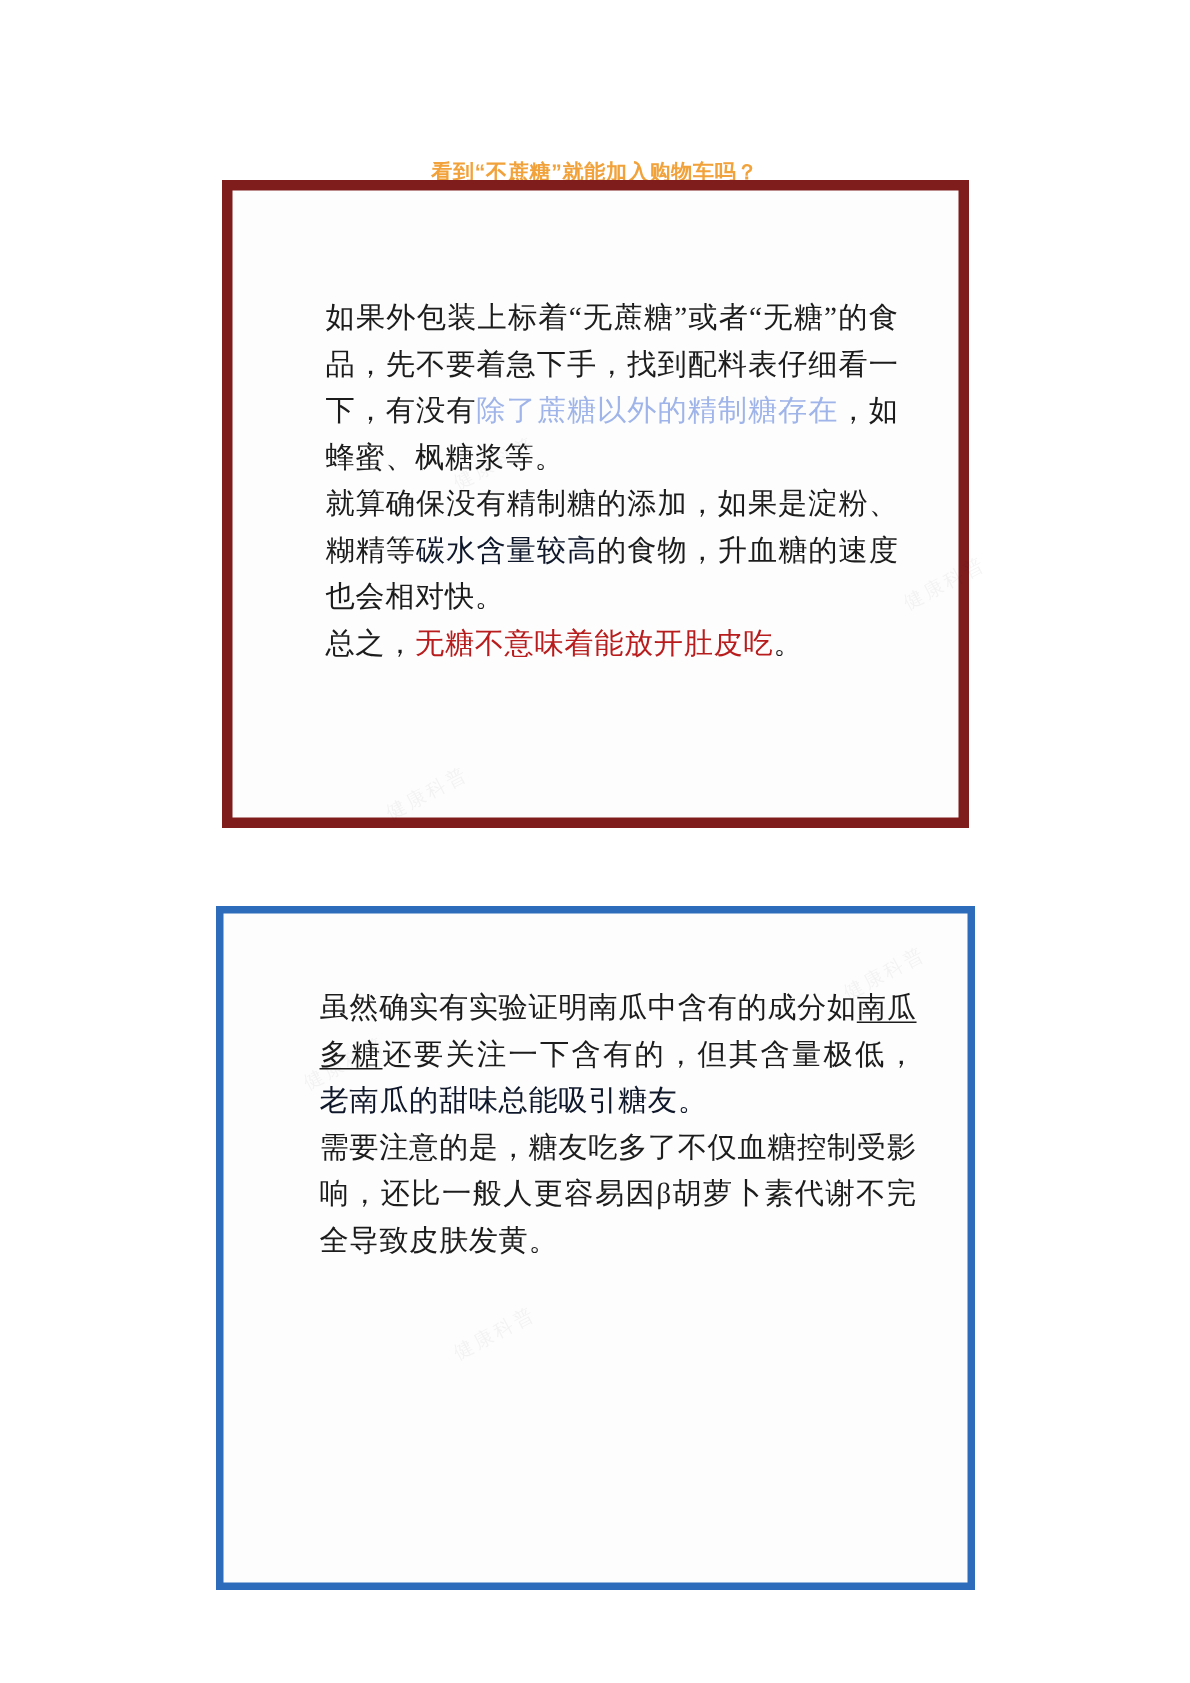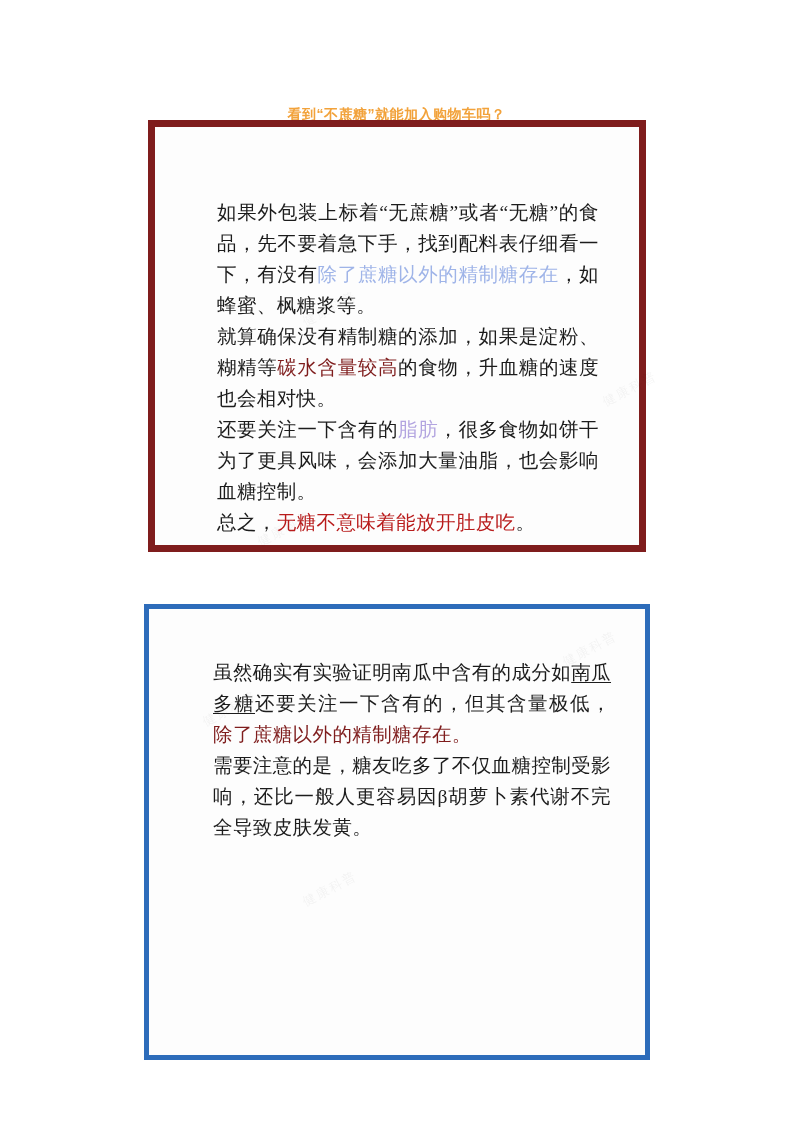--- a/index.html
+++ b/index.html
@@ -74,21 +74,21 @@
     text-align: justify;
     text-justify: inter-ideograph;
     letter-spacing: 0.4px;
     margin: 0;
   }
   .card-one .para:first-child {
     text-align: justify;
   }
 
   .hl-blue   { color: #9fb4e8; }
-  .hl-orange { color: #7f1d1d; }
+  .hl-orange { color: #0f172a; }
   .hl-violet { color: #b3a5e0; }
   .hl-pink   { color: #b91c1c; }
   .hl-under  { text-decoration: underline; text-underline-offset: 3px; }
 
   
   .watermark {
     position: absolute;
     color: rgba(0,0,0,0.045);
     font-size: 13px;
     font-family: "Liberation Sans", sans-serif;
@@ -108,28 +108,27 @@
 <body>
 
 <div class="page">
 
   <div class="doc-title">看到“不蔗糖”就能加入购物车吗？</div>
 
   <div class="card card-one">
     <div class="card-inner">
       <div class="para" id="c1p0"><span>如果外包装上标着“无蔗糖”或者“无糖”的食品，先不要着急下手，找到配料表仔细看一下，有没有</span><span class="hl-blue">除了蔗糖以外的精制糖存在</span><span>，如蜂蜜、枫糖浆等。</span></div>
       <div class="para" id="c1p1"><span>就算确保没有精制糖的添加，如果是淀粉、糊精等</span><span class="hl-orange">碳水含量较高</span><span>的食物，升血糖的速度也会相对快。</span></div>
-      <div class="para" id="c1p2"><span>还要关注一下含有的</span><span class="hl-violet">脂肪</span><span>，很多食物如饼干为了更具风味，会添加大量油脂，也会影响血糖控制。</span></div>
       <div class="para" id="c1p3"><span>总之，</span><span class="hl-pink">无糖不意味着能放开肚皮吃</span><span>。</span></div>
     </div>
   </div>
 
   <div class="card card-two">
     <div class="card-inner">
-      <div class="para" id="c2p0"><span>虽然确实有实验证明南瓜中含有的成分如</span><span class="hl-under">南瓜多糖</span><span>还要关注一下含有的，但其含量极低，</span><span class="hl-orange">除了蔗糖以外的精制糖存在。</span></div>
+      <div class="para" id="c2p0"><span>虽然确实有实验证明南瓜中含有的成分如</span><span class="hl-under">南瓜多糖</span><span>还要关注一下含有的，但其含量极低，</span><span class="hl-orange">老南瓜的甜味总能吸引糖友。</span></div>
       <div class="para" id="c2p3"><span>需要注意的是，糖友吃多了不仅血糖控制受影响，还比一般人更容易因β胡萝卜素代谢不完全导致皮肤发黄。</span></div>
     </div>
   </div>
 
   <div class="watermark wm1">健康科普</div>
   <div class="watermark wm2">健康科普</div>
   <div class="watermark wm3">健康科普</div>
   <div class="watermark wm4">健康科普</div>
   <div class="watermark wm5">健康科普</div>
   <div class="watermark wm6">健康科普</div>

